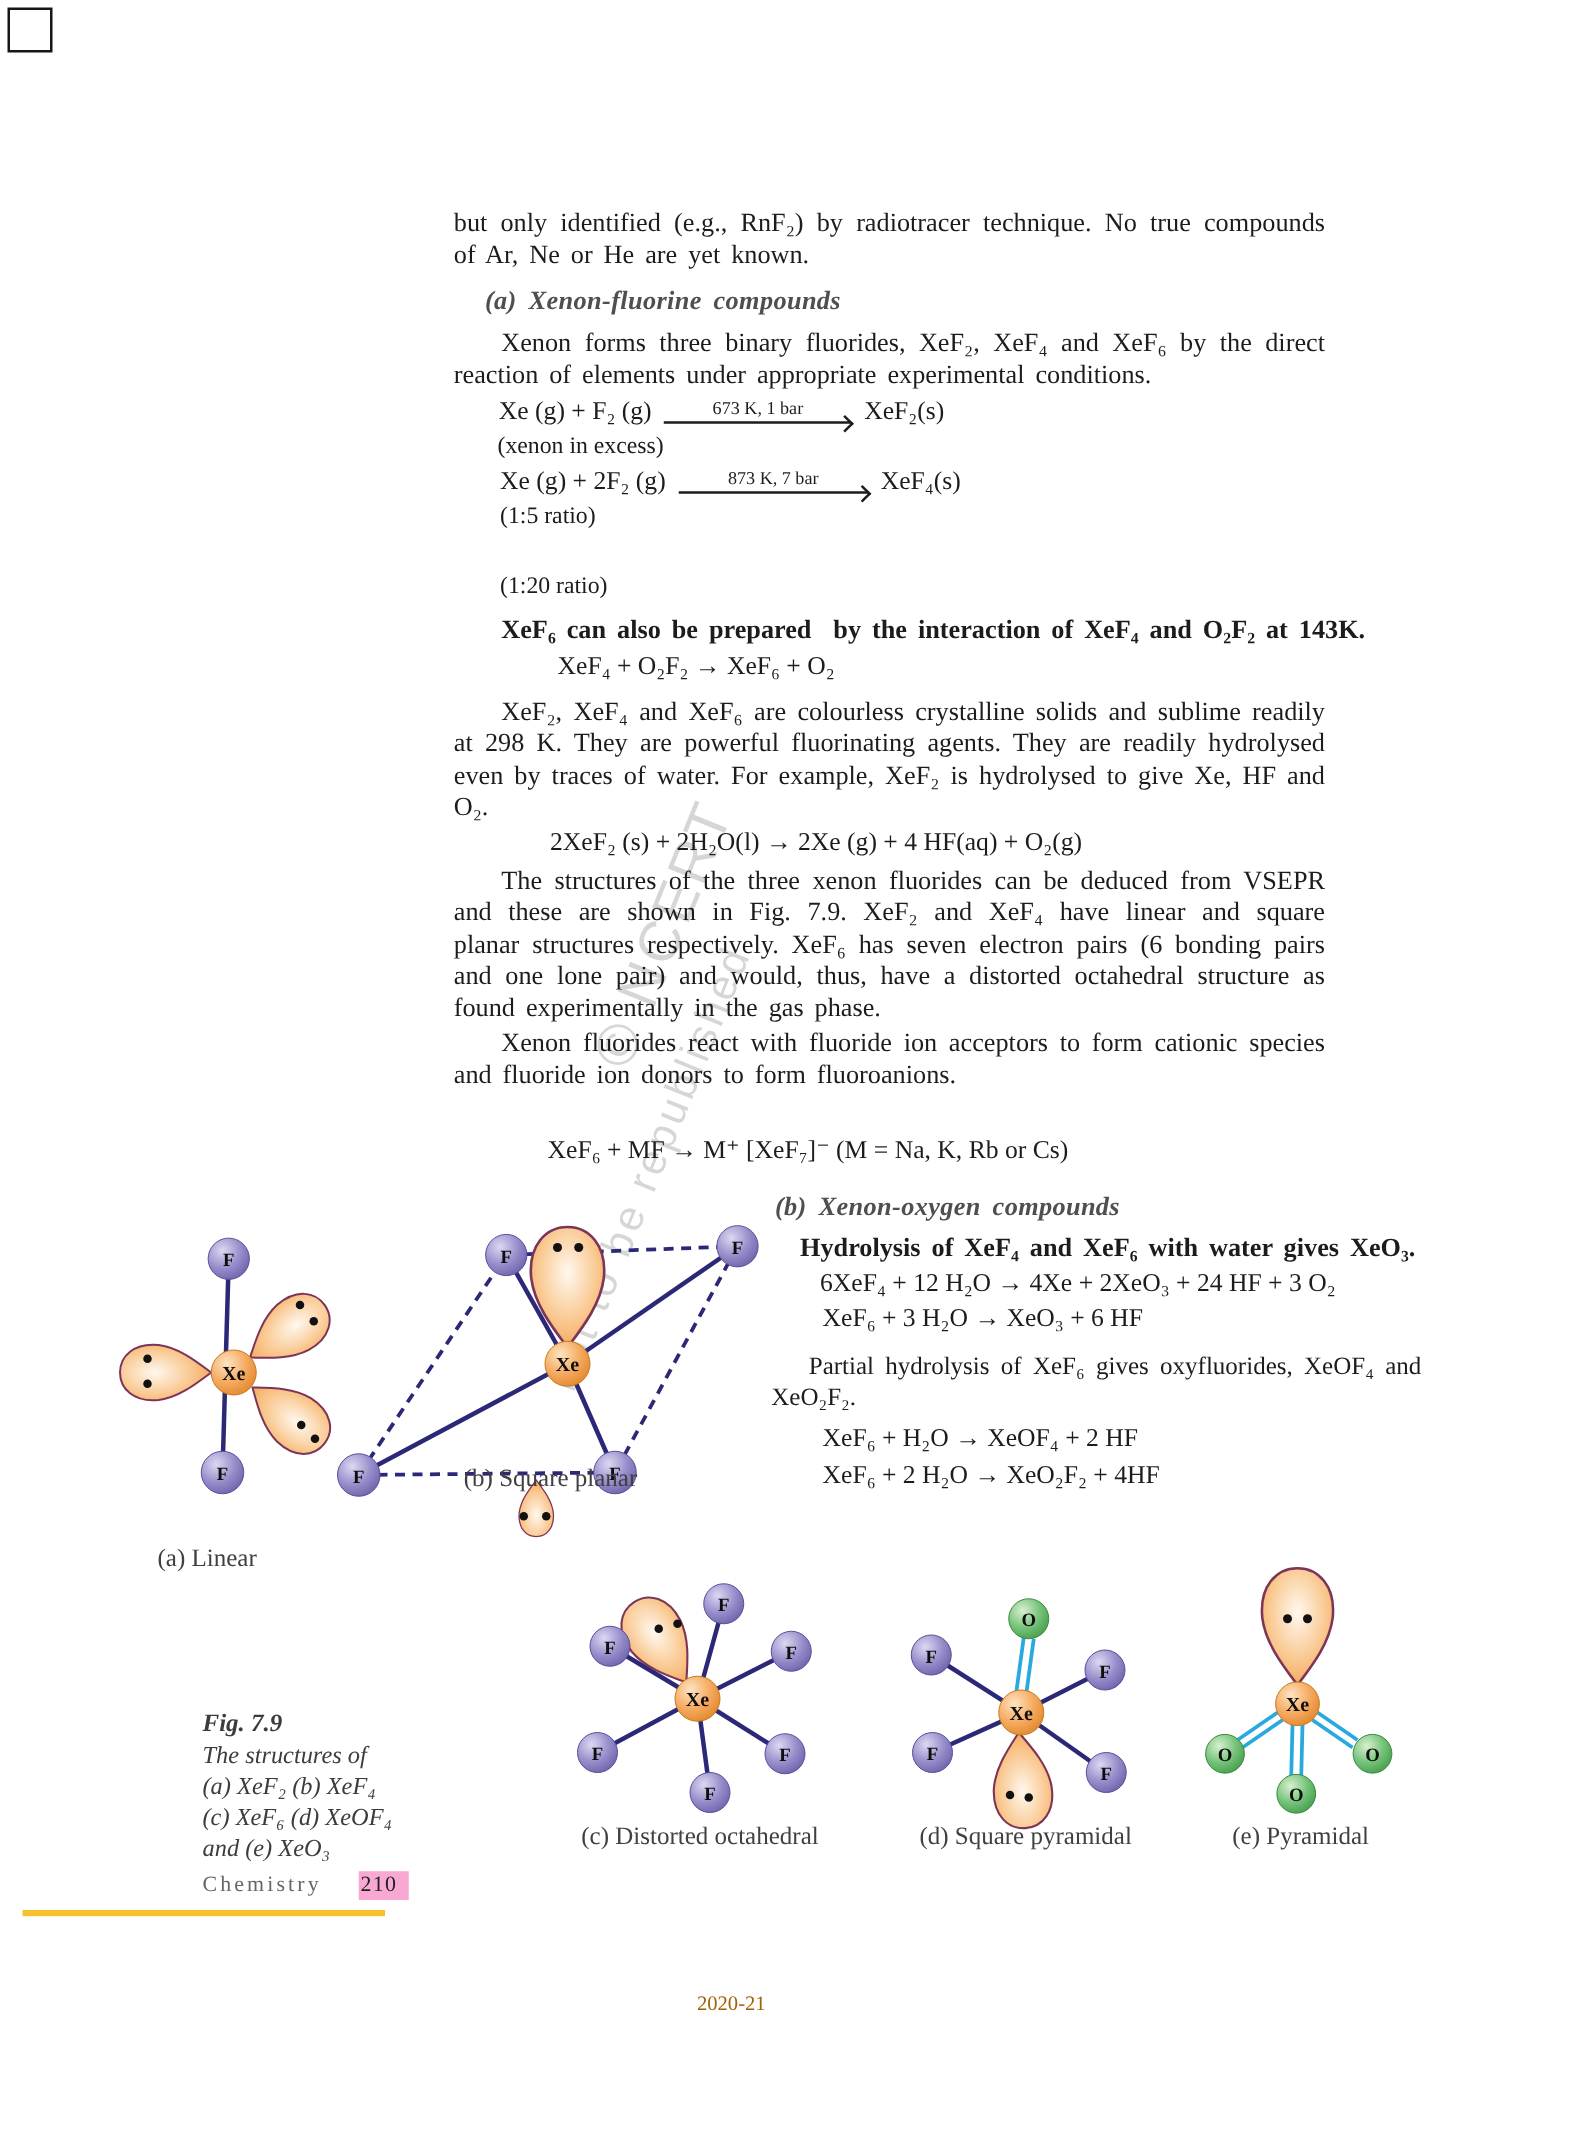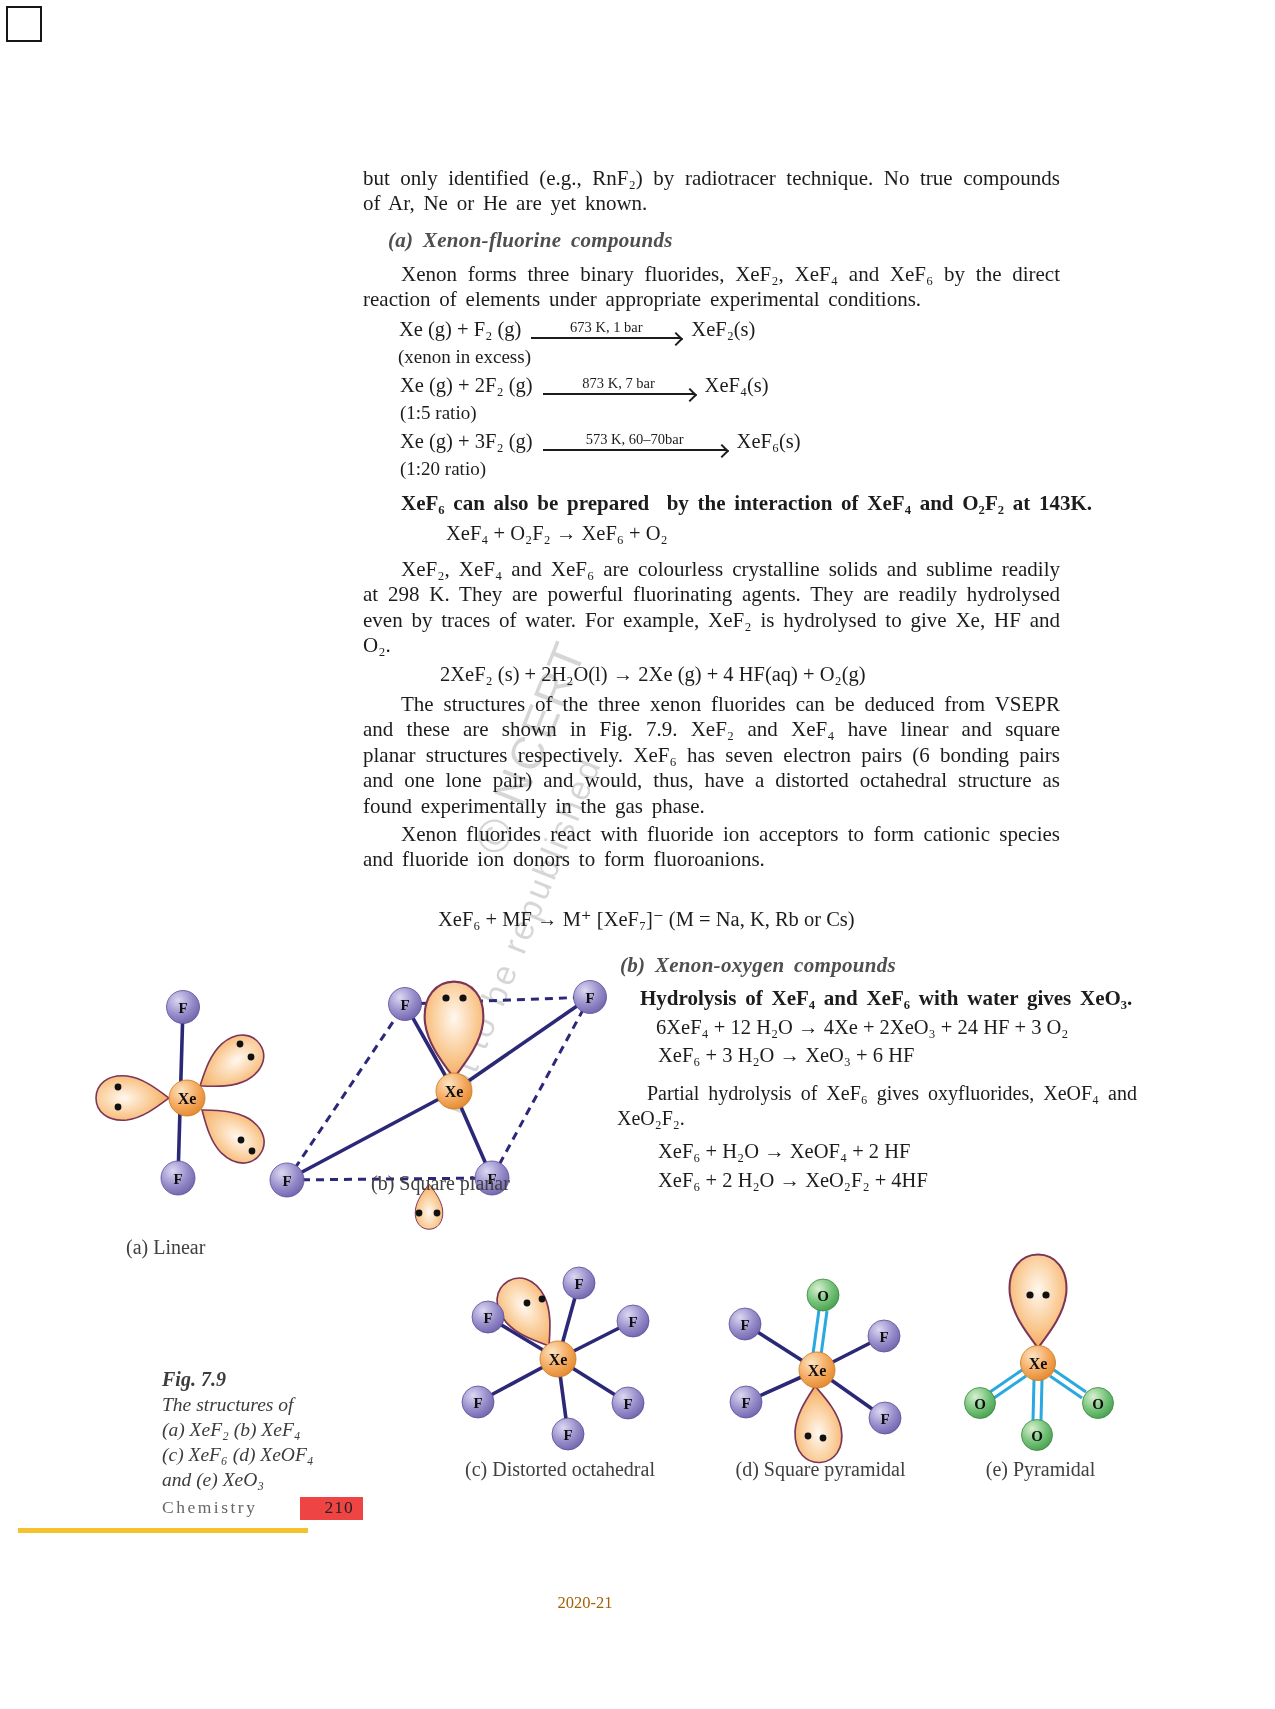--- a/index.html
+++ b/index.html
@@ -21,21 +21,21 @@
   .rxn-line::after{content:"";position:absolute;right:0px;top:-3.5px;width:8px;height:8px;
     border-top:2px solid #1c1c1c;border-right:2px solid #1c1c1c;transform:rotate(45deg);}
   .wm{position:absolute;color:#9a9a9a;opacity:0.4;font-family:"Liberation Sans",sans-serif;
       letter-spacing:3px;text-align:center;transform:rotate(-68deg);}
   .figcap{position:absolute;font-size:20px;color:#404040;}
   .center{text-align:center;}
   .figlabel{position:absolute;font-size:20px;font-weight:bold;font-style:italic;color:#3c3c3c;}
   .figcaption-line{position:absolute;font-size:19.5px;font-style:italic;color:#3c3c3c;}
   .footer-row{position:absolute;left:162px;top:1497px;font-size:17.5px;color:#666;}
   .footer-subject{letter-spacing:2.5px;}
-  .footer-page{display:inline-block;margin-left:43px;background:#ef4444;color:#222;padding:0px 9px 2px 24px;letter-spacing:1px;}
+  .footer-page{display:inline-block;margin-left:30px;background:#f9a8d4;color:#222;padding:0px 9px 2px 1px;letter-spacing:1px;}
   .footer-rule{position:absolute;left:18px;top:1528px;width:290px;height:4.5px;background:#f3c22c;}
   .year{position:absolute;left:0px;top:1593px;width:1170px;text-align:center;font-size:16.5px;color:#a16207;}
   svg.fig{position:absolute;overflow:visible;}
   text.atom{font-family:"Liberation Serif","DejaVu Serif",serif;font-weight:bold;fill:#0e0e0e;text-anchor:middle;}
 </style>
 </head>
 <body>
 
 <div class="page">
 
@@ -87,28 +87,20 @@
   <div class="rxn" style="left:400px;top:374px;">
     <span>Xe (g) + 2F₂ (g)</span>
     <span class="rxn-arrow">
       <span class="rxn-cond">873 K, 7 bar</span>
       <span class="rxn-line" style="min-width:152px;"></span>
     </span>
     <span>XeF₄(s)</span>
   </div>
   <div class="note" style="left:400px;top:402px;">(1:5 ratio)</div>
 
-  <div class="rxn" style="left:400px;top:430px;">
-    <span>Xe (g) + 3F₂ (g)</span>
-    <span class="rxn-arrow">
-      <span class="rxn-cond">573 K, 60–70bar</span>
-      <span class="rxn-line" style="min-width:184px;"></span>
-    </span>
-    <span>XeF₆(s)</span>
-  </div>
   <div class="note" style="left:400px;top:458px;">(1:20 ratio)</div>
 
   <div class="para oneline" style="left:401px;top:491px;">XeF₆ can also be prepared  by the interaction of XeF₄ and O₂F₂ at 143K.</div>
   <div class="eq" style="left:446px;top:522px;">XeF₄ + O₂F₂ → XeF₆ + O₂</div>
   <div class="para indent" style="left:363px;top:557px;">XeF₂, XeF₄ and XeF₆ are colourless crystalline solids and sublime readily at 298 K. They are powerful fluorinating agents. They are readily hydrolysed even by traces of water. For example, XeF₂ is hydrolysed to give Xe, HF and O₂.</div>
   <div class="eq" style="left:440px;top:663px;">2XeF₂ (s) + 2H₂O(l) → 2Xe (g) + 4 HF(aq) + O₂(g)</div>
   <div class="para indent" style="left:363px;top:692px;">The structures of the three xenon fluorides can be deduced from VSEPR and these are shown in Fig. 7.9. XeF₂ and XeF₄ have linear and square planar structures respectively. XeF₆ has seven electron pairs (6 bonding pairs and one lone pair) and would, thus, have a distorted octahedral structure as found experimentally in the gas phase.</div>
   <div class="para indent" style="left:363px;top:822px;">Xenon fluorides react with fluoride ion acceptors to form cationic species and fluoride ion donors to form fluoroanions.</div>
   <div class="eq" style="left:438px;top:907px;">XeF₆ + MF → M⁺ [XeF₇]⁻ (M = Na, K, Rb or Cs)</div>
 

